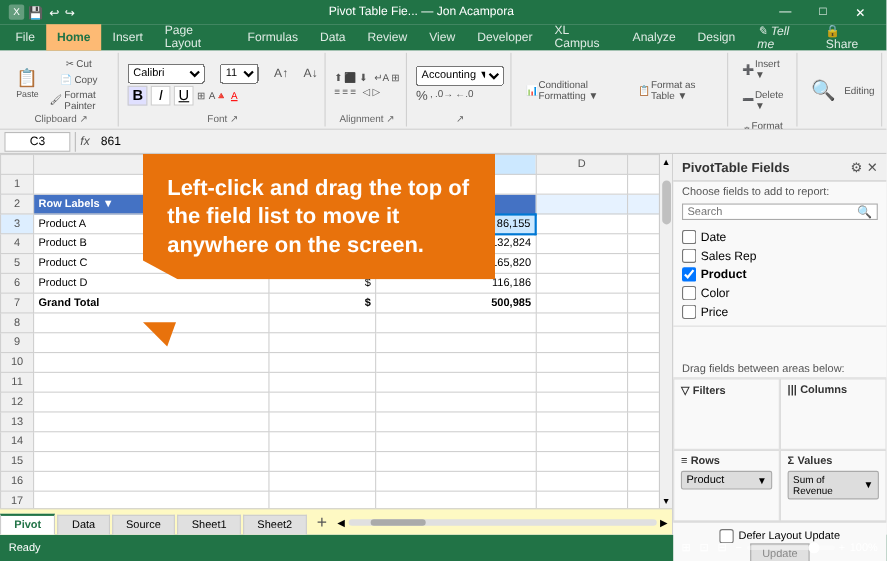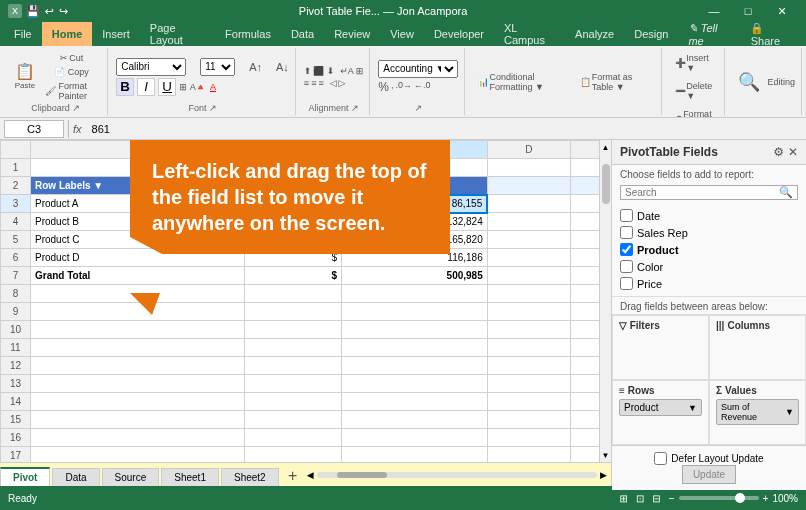--- a/index.html
+++ b/index.html
@@ -456,21 +456,21 @@
       <div style="display:flex;align-items:center;gap:4px;padding:2px 0;font-size:11px;">
         <input type="checkbox" style="">
         <span>Color</span>
       </div>
       <div style="display:flex;align-items:center;gap:4px;padding:2px 0;font-size:11px;">
         <input type="checkbox" style="">
         <span>Price</span>
       </div>
     </div>
 
-    <div style="padding:4px 8px 2px;font-size:10px;color:#555;">Drag fields between areas below:</div>
+    <div style="padding:4px 8px 2px;font-size:10px;color:#555;margin-top:29px;">Drag fields between areas below:</div>
 
     <div style="display:grid;grid-template-columns:1fr 1fr;flex:1;border-top:1px solid #ddd;">
 
       <div style="border:1px solid #ddd;padding:4px 6px;min-height:65px;">
         <div style="font-size:10px;color:#333;font-weight:600;display:flex;align-items:center;gap:3px;">
           <span>▽</span>
           <span>Filters</span>
         </div>
       </div>
 

